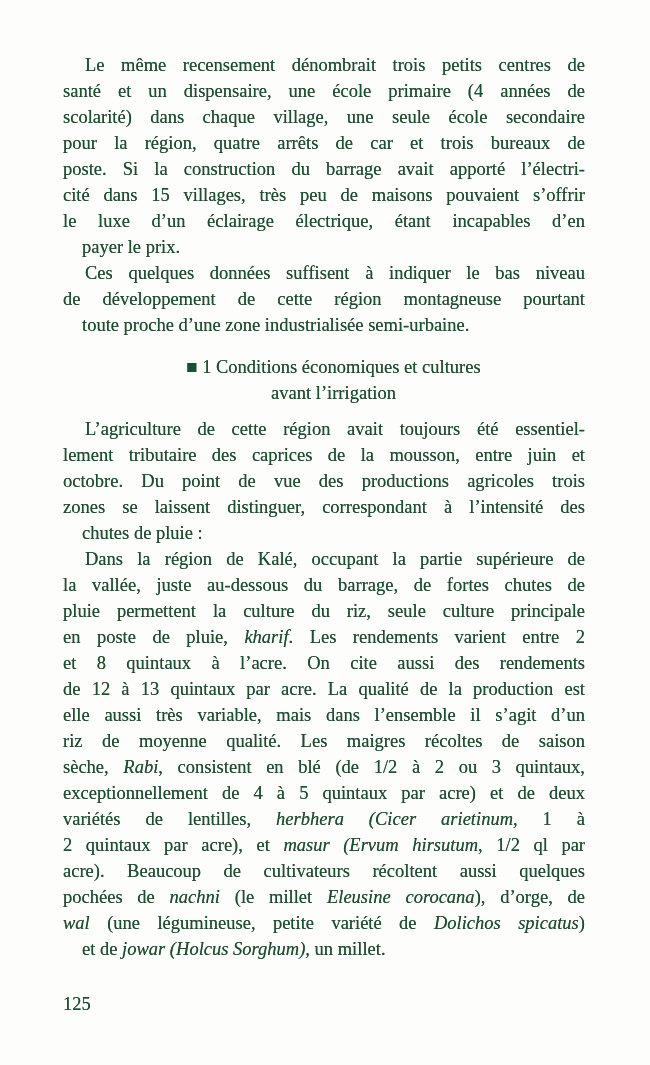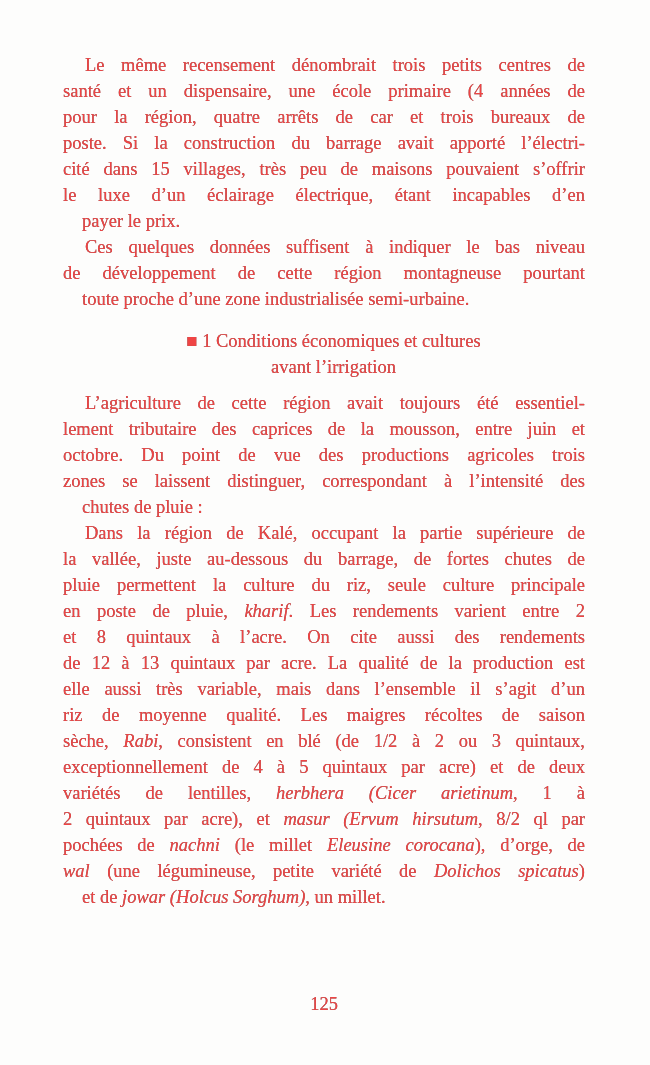--- a/index.html
+++ b/index.html
@@ -8,21 +8,21 @@
     padding: 0;
     background: #ffffff;
   }
   .page {
     position: relative;
     width: 650px;
     height: 1065px;
     background: #fdfdfc;
     overflow: hidden;
     font-family: "Liberation Serif", "DejaVu Serif", serif;
-    color: #ef4444;
+    color: #14532d;
   }
   .text-block {
     position: absolute;
     left: 63px;
     top: 52px;
     width: 522px;
     font-size: 18.5px;
     text-shadow: 0 0 0.5px rgba(20,20,20,0.65);
   }
   .block { margin: 0; }
@@ -46,34 +46,35 @@
   .block.heading .line {
     text-align: center;
     text-align-last: center;
   }
   .it { font-style: italic; }
   .page-number {
     position: absolute;
     left: 63px;
     top: 991px;
     width: 522px;
-    text-align: center;
+    text-align: left;
     font-size: 18.5px;
     line-height: 26px;
     text-shadow: 0 0 0.5px rgba(20,20,20,0.65);
   }
 </style>
 </head>
 <body>
 
 <div class="page">
   <div class="text-block">
       <div class="block para">
         <div class="line indent"><span>Le même recensement dénombrait trois petits centres de</span></div>
         <div class="line"><span>santé et un dispensaire, une école primaire (4 années de</span></div>
+        <div class="line"><span>scolarité) dans chaque village, une seule école secondaire</span></div>
         <div class="line"><span>pour la région, quatre arrêts de car et trois bureaux de</span></div>
         <div class="line"><span>poste. Si la construction du barrage avait apporté l’électri-</span></div>
         <div class="line"><span>cité dans 15 villages, très peu de maisons pouvaient s’offrir</span></div>
         <div class="line"><span>le luxe d’un éclairage électrique, étant incapables d’en</span></div>
         <div class="line last"><span>payer le prix.</span></div>
       </div>
       <div class="block para">
         <div class="line indent"><span>Ces quelques données suffisent à indiquer le bas niveau</span></div>
         <div class="line"><span>de développement de cette région montagneuse pourtant</span></div>
         <div class="line last"><span>toute proche d’une zone industrialisée semi-urbaine.</span></div>
@@ -94,20 +95,21 @@
         <div class="line"><span>la vallée, juste au-dessous du barrage, de fortes chutes de</span></div>
         <div class="line"><span>pluie permettent la culture du riz, seule culture principale</span></div>
         <div class="line"><span>en poste de pluie, </span><span class="it">kharif</span><span>. Les rendements varient entre 2</span></div>
         <div class="line"><span>et 8 quintaux à l’acre. On cite aussi des rendements</span></div>
         <div class="line"><span>de 12 à 13 quintaux par acre. La qualité de la production est</span></div>
         <div class="line"><span>elle aussi très variable, mais dans l’ensemble il s’agit d’un</span></div>
         <div class="line"><span>riz de moyenne qualité. Les maigres récoltes de saison</span></div>
         <div class="line"><span>sèche, </span><span class="it">Rabi</span><span>, consistent en blé (de 1/2 à 2 ou 3 quintaux,</span></div>
         <div class="line"><span>exceptionnellement de 4 à 5 quintaux par acre) et de deux</span></div>
         <div class="line"><span>variétés de lentilles, </span><span class="it">herbhera (Cicer arietinum,</span><span> 1 à</span></div>
-        <div class="line"><span>2 quintaux par acre), et </span><span class="it">masur (Ervum hirsutum</span><span>, 8/2 ql par</span></div>
+        <div class="line"><span>2 quintaux par acre), et </span><span class="it">masur (Ervum hirsutum</span><span>, 1/2 ql par</span></div>
+        <div class="line"><span>acre). Beaucoup de cultivateurs récoltent aussi quelques</span></div>
         <div class="line"><span>pochées de </span><span class="it">nachni</span><span> (le millet </span><span class="it">Eleusine corocana</span><span>), d’orge, de</span></div>
         <div class="line"><span class="it">wal</span><span> (une légumineuse, petite variété de </span><span class="it">Dolichos spicatus</span><span>)</span></div>
         <div class="line last"><span>et de </span><span class="it">jowar (Holcus Sorghum),</span><span> un millet.</span></div>
       </div>
     </div>
   <div class="page-number">125</div>
 </div>
 
 </body></html>

